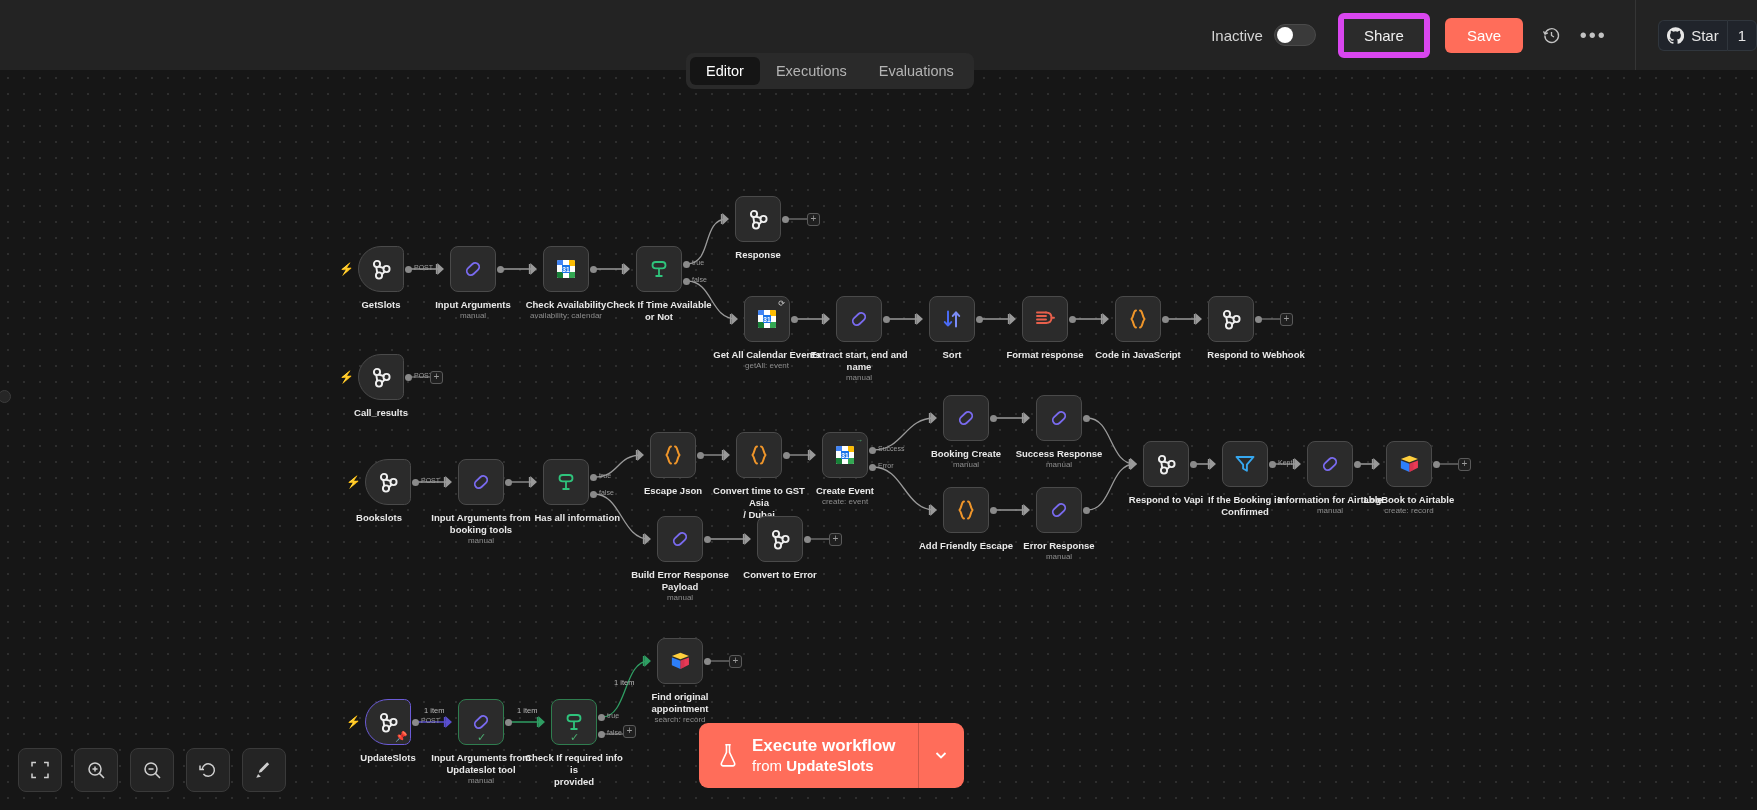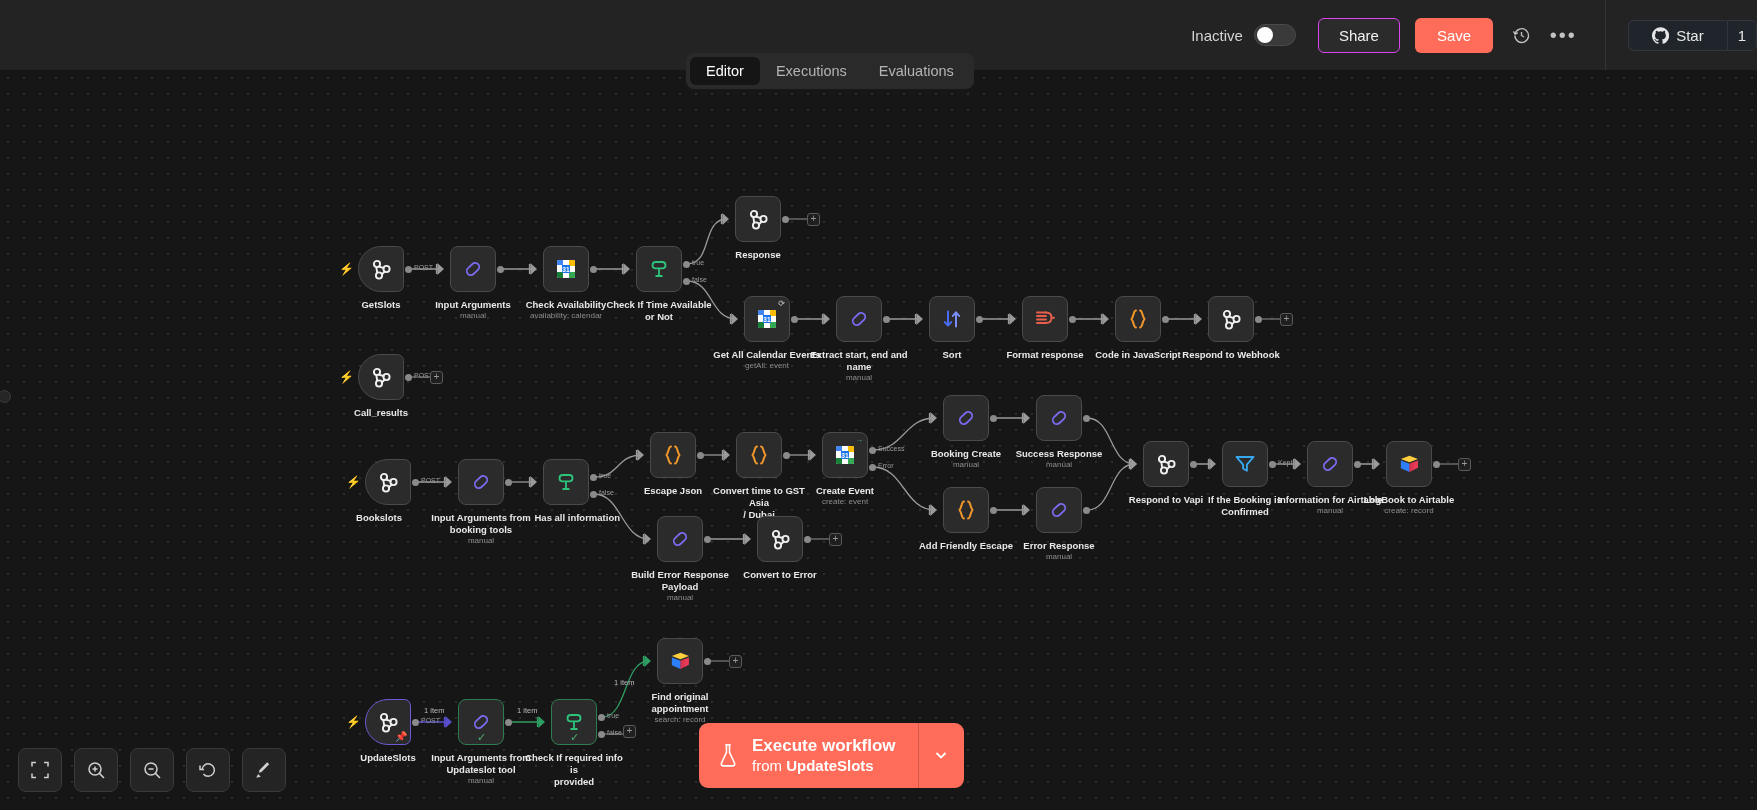--- a/index.html
+++ b/index.html
@@ -42,41 +42,41 @@
   .toggle {
     width: 42px; height: 22px; border-radius: 11px; background: #3a3a3a;
     position: relative; cursor: pointer; border: 1px solid #4a4a4a;
   }
   .toggle .knob {
     position: absolute; left: 2px; top: 2px; width: 16px; height: 16px;
     border-radius: 50%; background: #ffffff;
   }
   .btn-share {
     margin-left: 22px; background: #2b2b2b; color: #f0f0f0; font-size: 15px;
-    border: 1px solid #d946ef; border-radius: 6px; padding: 8px 20px;
+    border: 6px solid #d946ef; border-radius: 6px; padding: 8px 20px;
     cursor: pointer; font-family: inherit;
   }
   .btn-save {
     margin-left: 15px; background: #ff6d5a; color: #fff; font-size: 15px;
     border: none; border-radius: 6px; padding: 9px 22px; cursor: pointer;
     font-weight: 500; font-family: inherit;
   }
   .icon-btn {
     margin-left: 14px; width: 28px; height: 28px; display: flex;
     align-items: center; justify-content: center; cursor: pointer; color: #c2c2c2;
   }
   .dots { letter-spacing: 2px; font-size: 20px; color: #c2c2c2; line-height: 0.4;}
   .gh-wrap {
     margin-left: 28px; height: 100%; display: flex; align-items: center;
     border-left: 1px solid #353535; padding-left: 22px;
   }
   .gh-star {
     display: flex; align-items: flex-end; gap: 7px; background: #20242b;
     border: 1px solid #30363d; border-right: none;
-    border-radius: 6px 0 0 6px; padding: 6px 23px; color: #e6e6e6; font-size: 15px;
+    border-radius: 6px 0 0 6px; padding: 6px 8px; color: #e6e6e6; font-size: 15px;
     cursor: pointer;
   }
   .gh-count {
     background: #20242b; border: 1px solid #30363d; border-left: 1px solid #30363d;
     border-radius: 0 6px 6px 0; padding: 6px 10px; color: #e6e6e6; font-size: 15px;
   }
 
   
   .tabs {
     position: absolute; top: 53px; left: 686px; height: 36px;
@@ -399,21 +399,21 @@
       <div class="node-lbl" style="left: 1084px; top: 279px;">Code in JavaScript</div>
       <div class="port" style="left: 1162px; top: 246px;"></div>
       <div class="node" style="left: 1208px; top: 226px;">
         <svg width="26" height="26" viewBox="0 0 26 26" fill="none" stroke="#f0f0f0" stroke-width="1.9" stroke-linecap="round">
       <circle cx="9" cy="8" r="3.1"></circle>
           <circle cx="18.5" cy="13" r="3.1"></circle>
           <circle cx="11" cy="19.5" r="3.1"></circle>
       <path d="M10.8 10.6l4.9 1.4M16.6 15.5l-2.6 2.9M8.3 11.1l.9 5.4"></path>
         </svg>
       </div>
-      <div class="node-lbl" style="left: 1177px; top: 279px;">Respond to Webhook</div>
+      <div class="node-lbl" style="left: 1202px; top: 279px;">Respond to Webhook</div>
       <div class="port" style="left: 1255px; top: 246px;"></div>
       <div class="node trigger" style="left: 358px; top: 284px;">
         <svg width="26" height="26" viewBox="0 0 26 26" fill="none" stroke="#f0f0f0" stroke-width="1.9" stroke-linecap="round">
       <circle cx="9" cy="8" r="3.1"></circle>
           <circle cx="18.5" cy="13" r="3.1"></circle>
           <circle cx="11" cy="19.5" r="3.1"></circle>
       <path d="M10.8 10.6l4.9 1.4M16.6 15.5l-2.6 2.9M8.3 11.1l.9 5.4"></path>
         </svg>
       </div>
       <div class="node-lbl" style="left: 327px; top: 337px;">Call_results</div>

